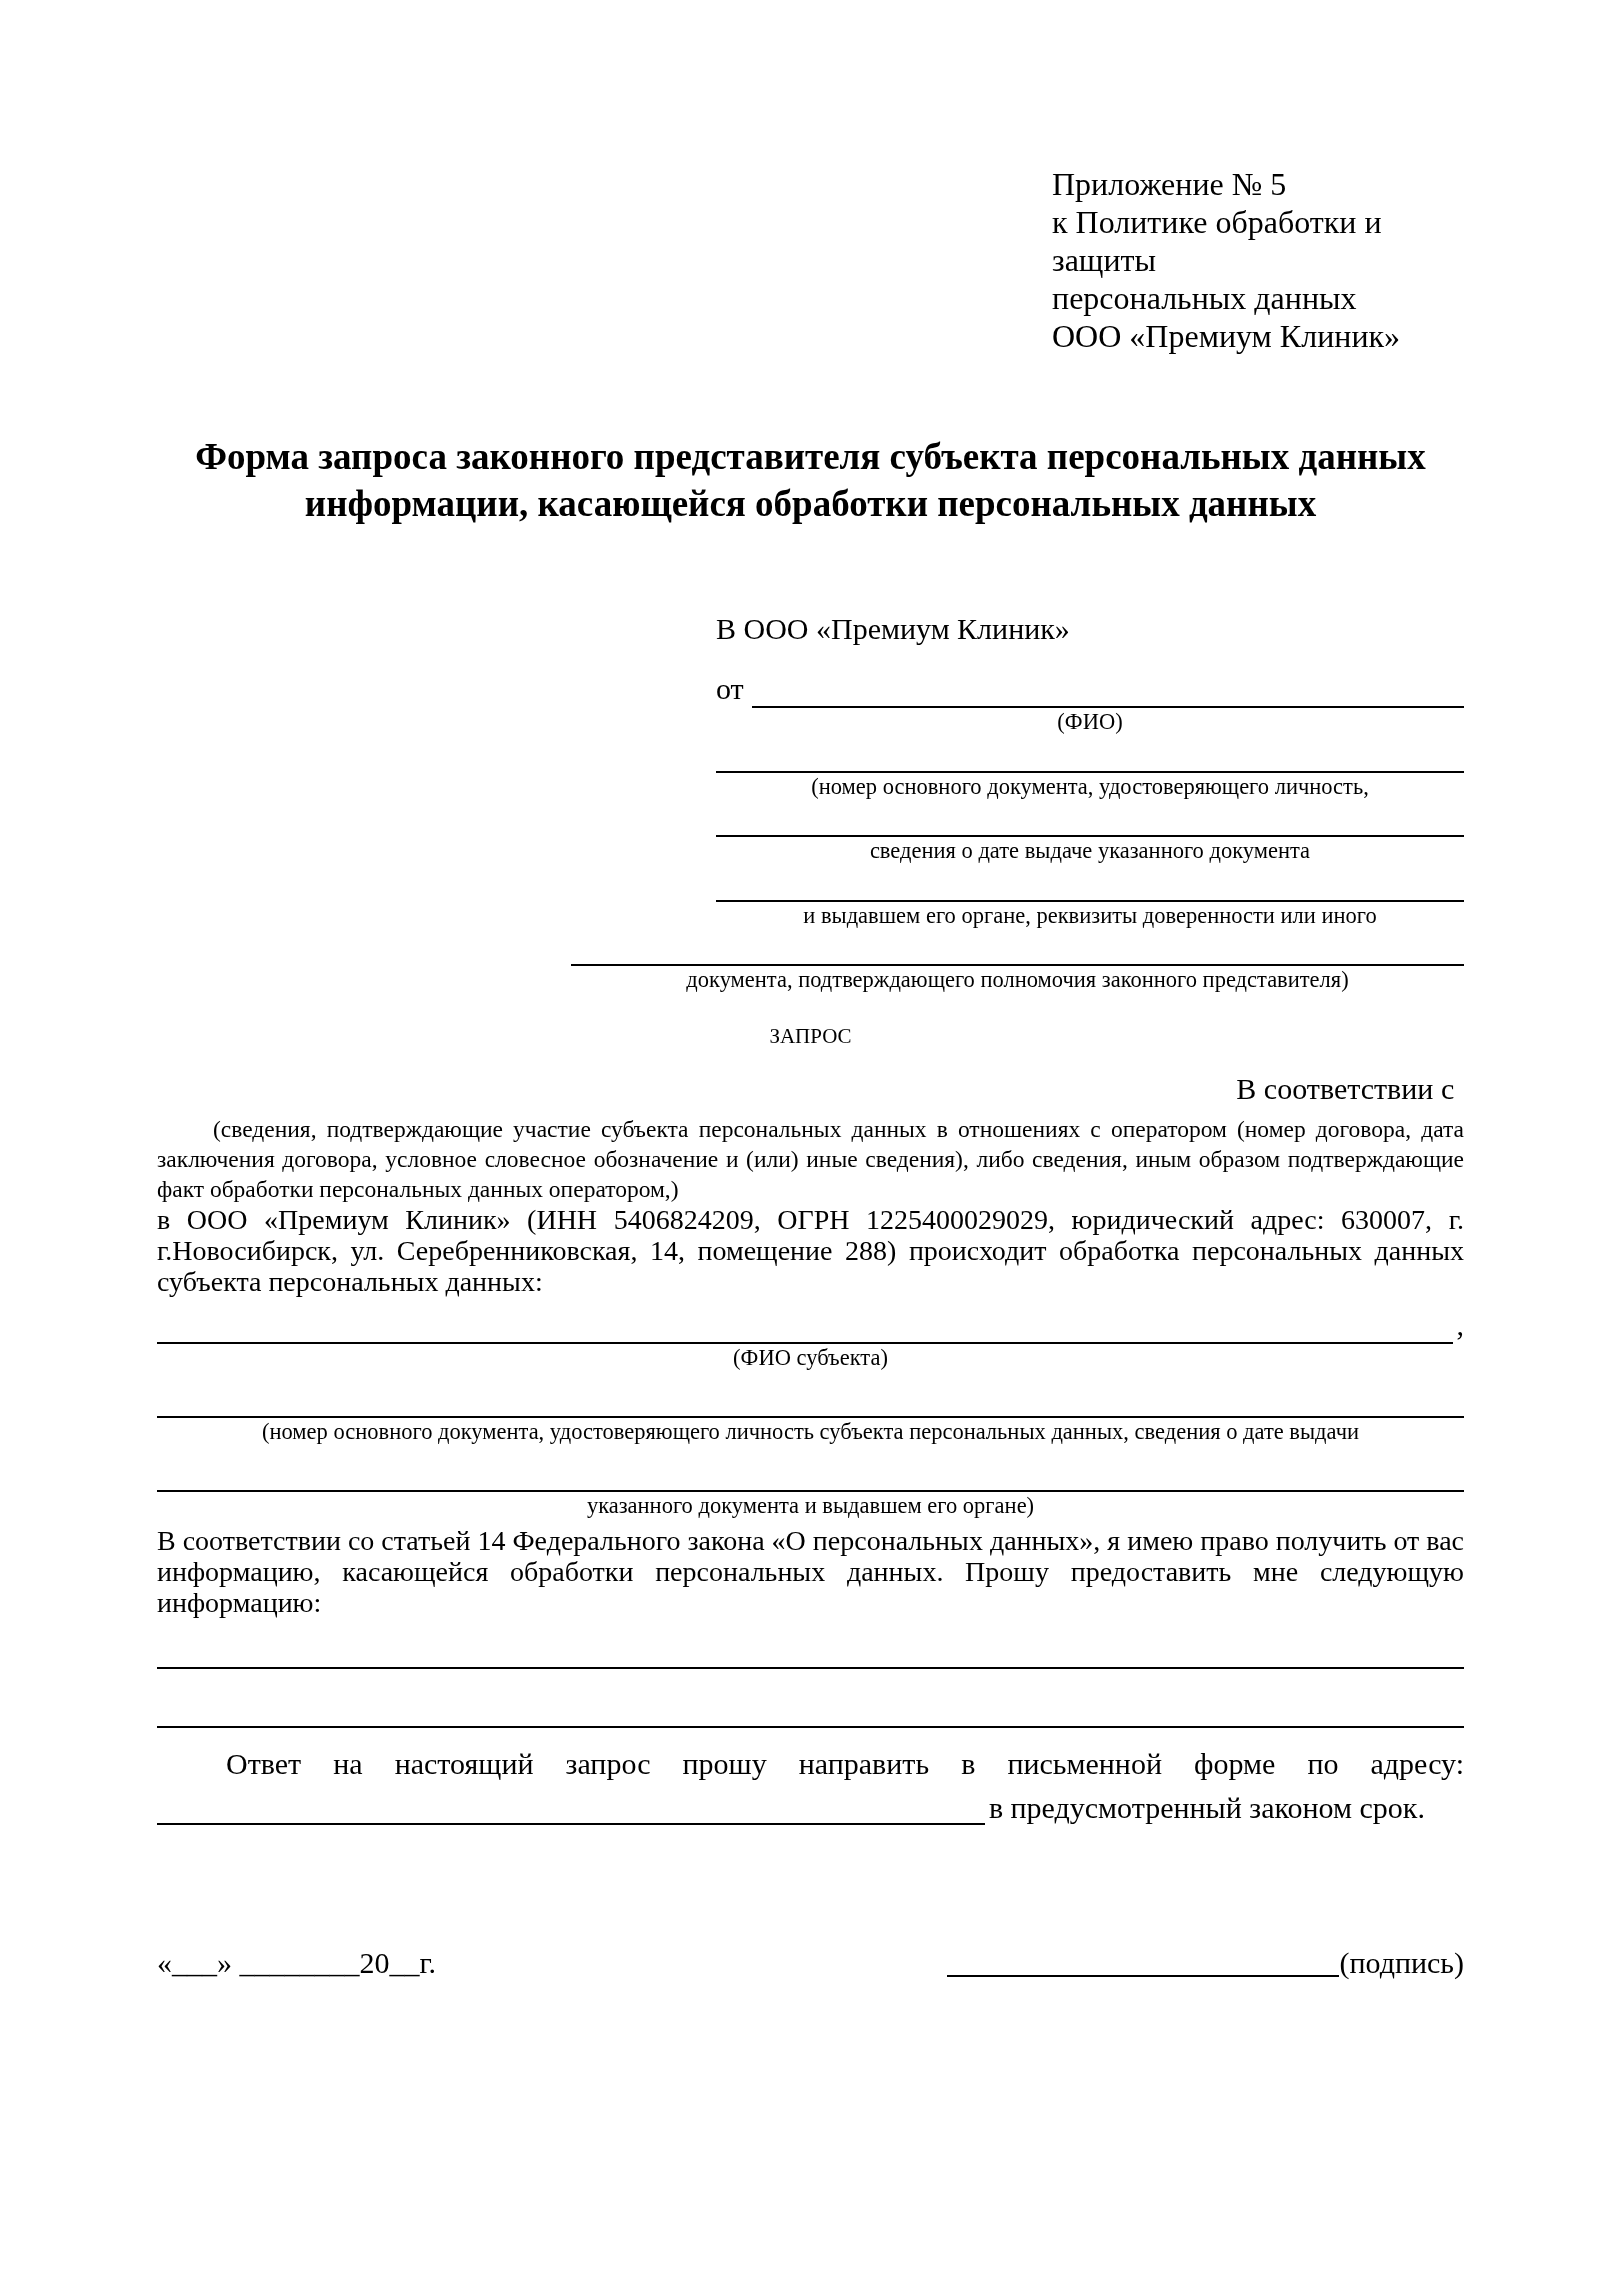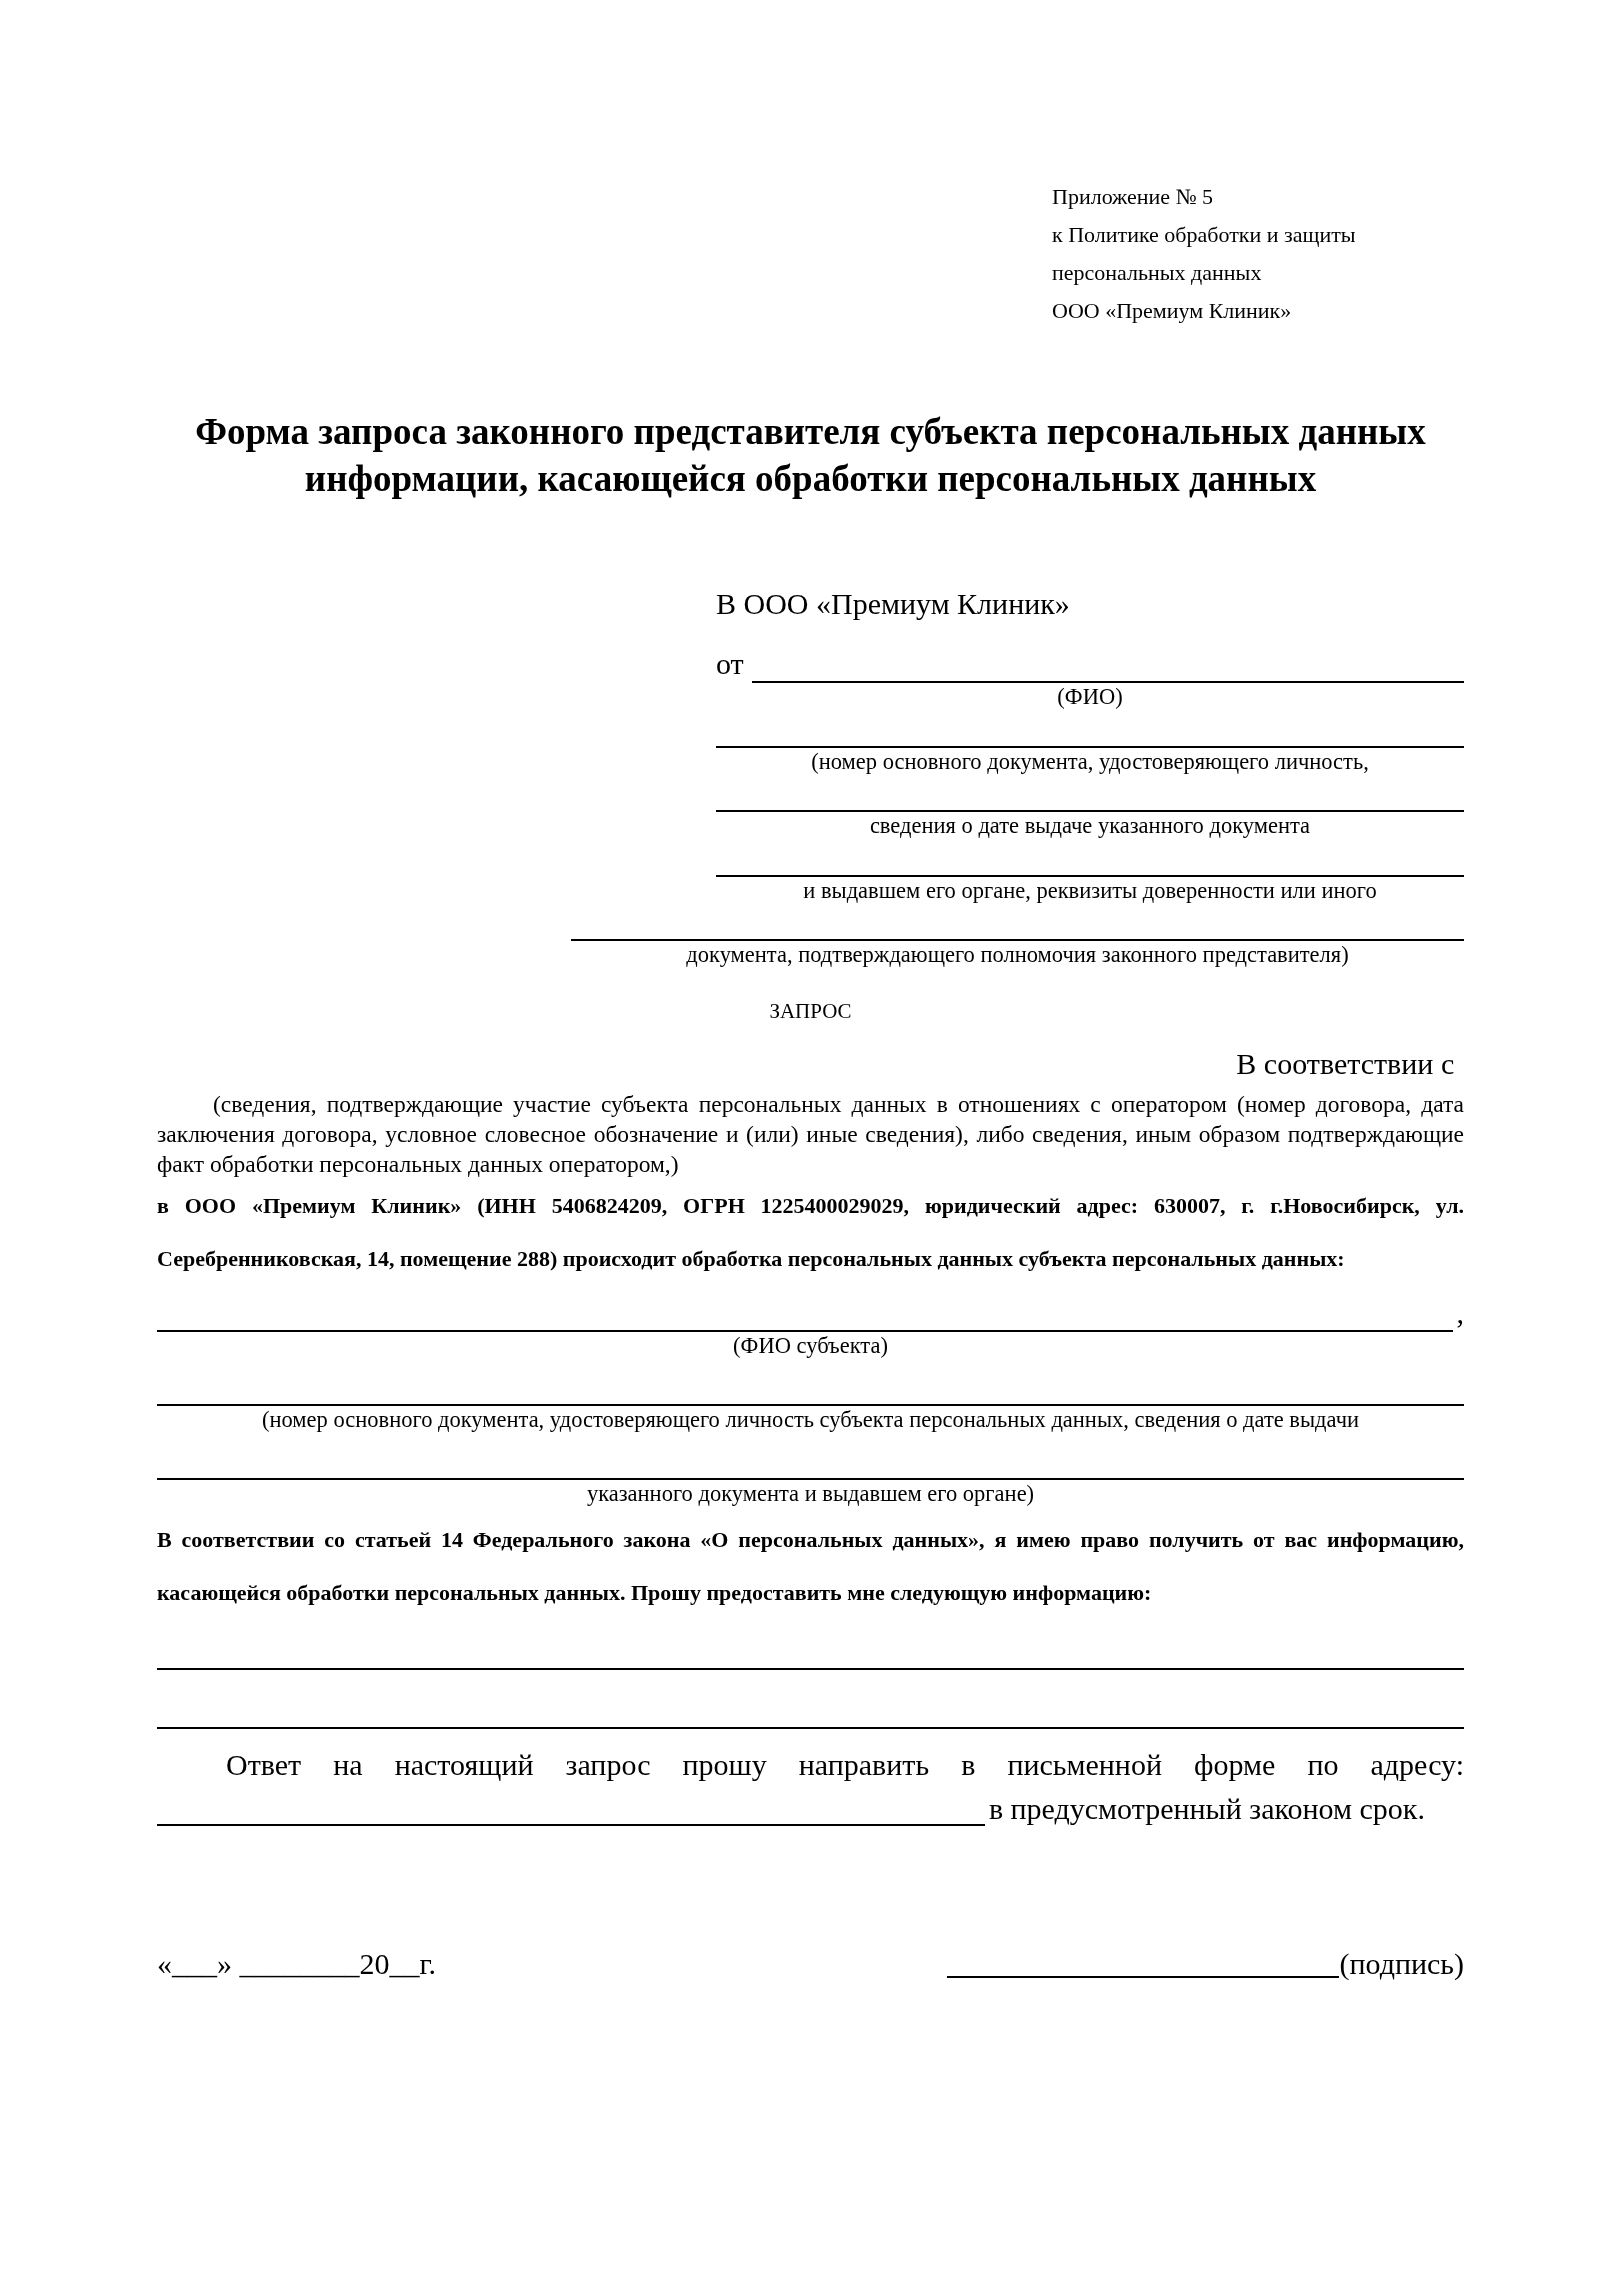--- a/index.html
+++ b/index.html
@@ -4,40 +4,40 @@
 <style>
   html, body { margin:0; padding:0; background:#ffffff; }
   .page {
     width:1621px; height:2293px; box-sizing:border-box;
     background:#ffffff; color:#000;
     font-family:"Liberation Serif", serif;
     padding:165px 157px 0 157px;
     position:relative; overflow:hidden;
   }
   
-  .appendix { margin-left:895px; font-size:22px; line-height:38px;margin-top:13px; }
+  .appendix { margin-left:895px; font-size:32px; line-height:38px; }
   
   .doc-title { margin-top:78px; text-align:center; font-weight:bold; font-size:37px; line-height:47px; }
   
   .addressee { margin-left:559px; margin-top:82px; font-size:30px; }
   .addressee .to-line { line-height:39px; }
   .from-row { display:flex; align-items:flex-end; margin-top:21px; }
   .from-row .from-label { line-height:39px; padding-right:7.8px; }
   .from-row .fill { flex:1; border-bottom:2.9px solid #000; height:35px; }
   .caption { font-size:22.5px; line-height:27.4px; text-align:center; }
   .cap-block { margin-top:7.8px; }
   .cap-block .wline { height:27.4px; border-bottom:2.9px solid #000; }
   .cap-block.wide { margin-left:-145px; }
   
   .request-heading { margin-top:23.5px; text-align:center; font-size:21px; line-height:39px; }
   .intro-row { display:flex; align-items:flex-end; margin-top:11.8px; font-size:30px; padding-left:69px;flex-direction:column; }
   .intro-row .intro-label { line-height:41px; padding-right:9.8px; white-space:nowrap; }
   .intro-row .fill { flex:1; border-bottom:2.9px solid #000; height:37px; }
   .small-print { font-size:23.5px; line-height:30px; text-align:justify; text-indent:56px; margin-top:2.9px; }
-  .body-par { font-size:22px; line-height:53px; text-align:justify;font-weight:bold; }
+  .body-par { font-size:28px; line-height:31px; text-align:justify; }
   
   .comma-row { display:flex; align-items:flex-end; margin-top:5.9px; font-size:30px; }
   .comma-row .fill { flex:1; border-bottom:2.9px solid #000; height:39px; }
   .comma-row .comma { line-height:39px; padding-left:3.9px; }
   .full-block { margin-top:15.7px; }
   .full-block .wline { height:29px; border-bottom:2.9px solid #000; }
   .rights-par { margin-top:5.9px; }
   .blank-line { border-bottom:2.9px solid #000; height:0; }
   .blank-1 { margin-top:49px; }
   .blank-2 { margin-top:57px; }

